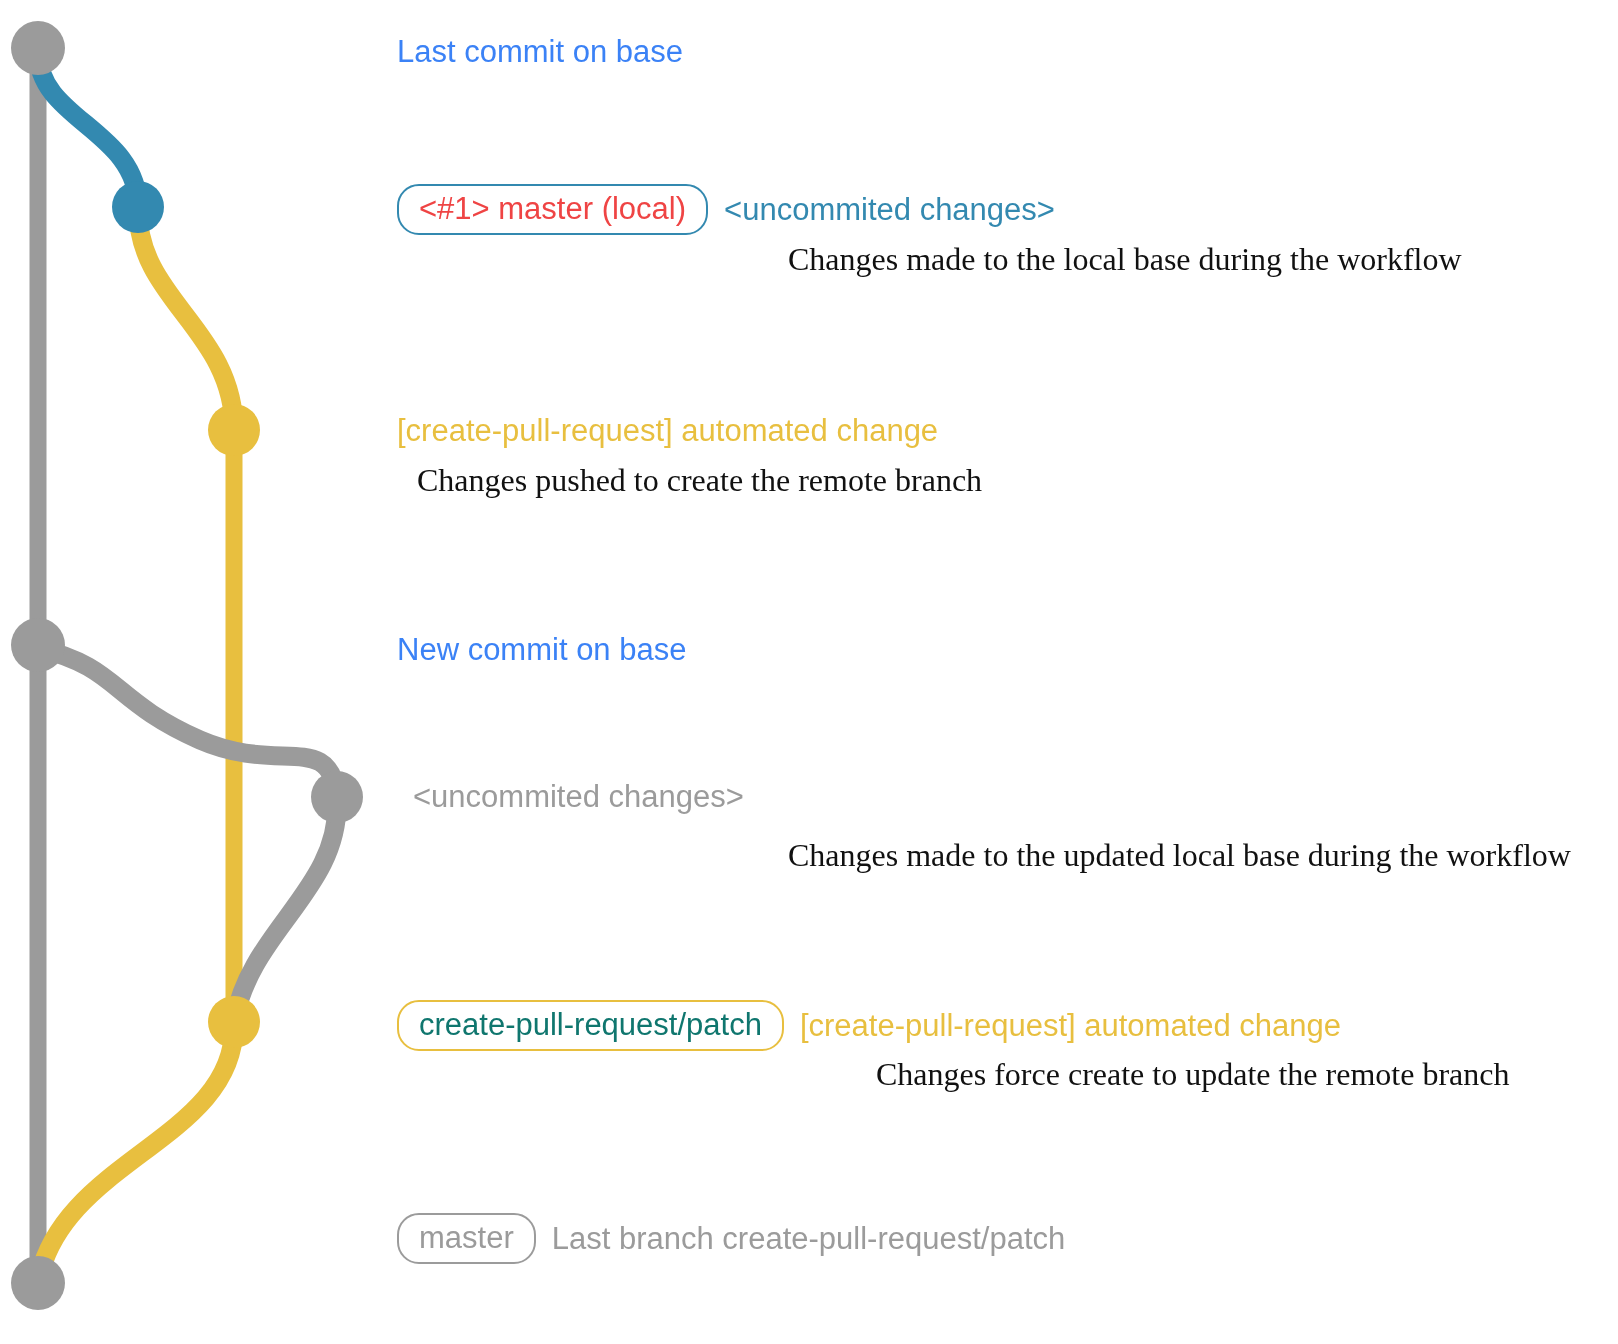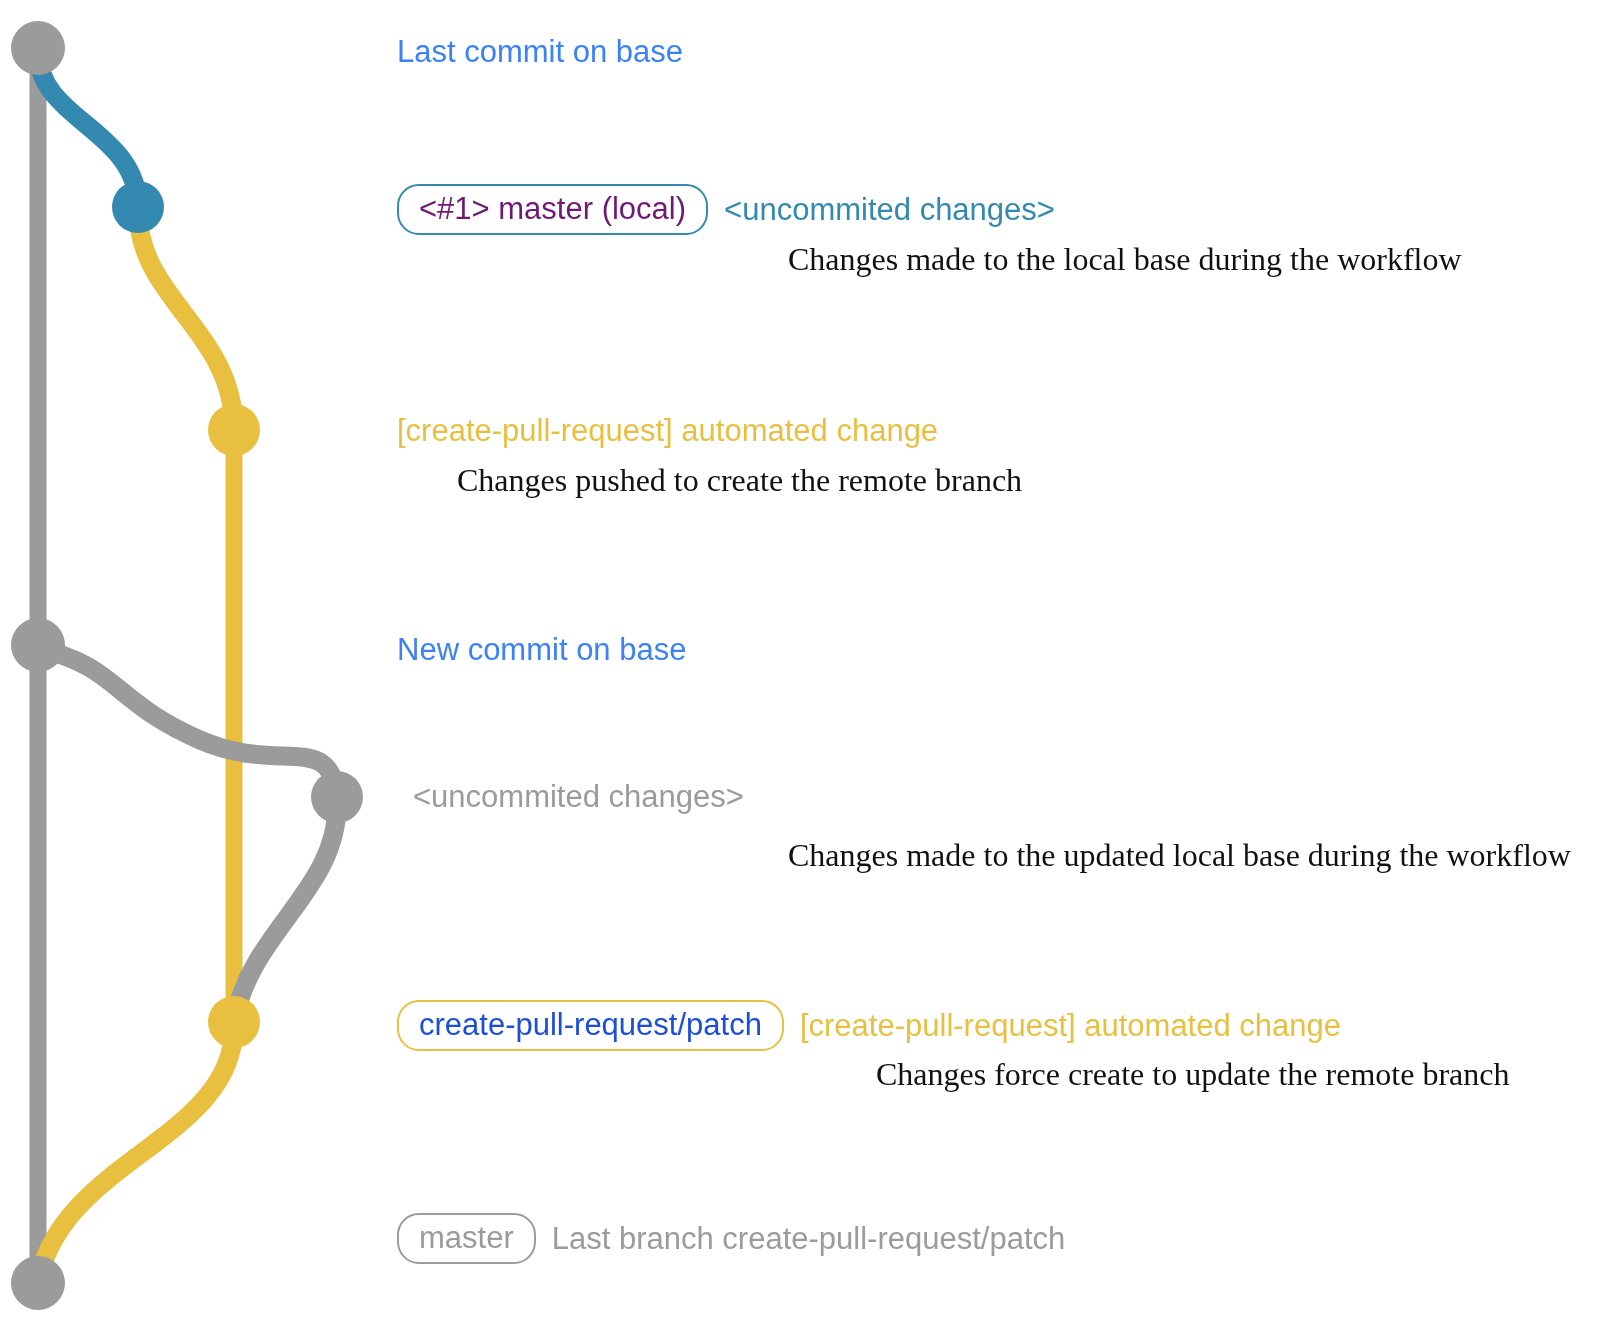--- a/index.html
+++ b/index.html
@@ -50,22 +50,22 @@
     box-sizing: border-box;
     border: 2px solid #9b9b9b;
     border-radius: 22px;
     padding: 7px 20px 9px 20px;
     font-family: "Liberation Sans", sans-serif;
     font-size: 31px;
     line-height: 1;
     color: #9b9b9b;
     background: #ffffff;
   }
-  .pill.blue { border-color: #3389b0; color: #701a75; }
-  .pill.yellow { border-color: #e8bf3f; color: #1d4ed8; }
+  .pill.blue { border-color: #3389b0; color: #ef4444; }
+  .pill.yellow { border-color: #e8bf3f; color: #0f766e; }
   .pill.gray { border-color: #9b9b9b; color: #9b9b9b; }
 
   .msg {
     font-family: "Liberation Sans", sans-serif;
     font-size: 31px;
     line-height: 1;
     margin-left: 16px;
     white-space: nowrap;
   }
   .msg.blue { color: #3389b0; }
@@ -112,21 +112,21 @@
 
 <div class="plain-label gray" style="left:397px; top:36px;">Last commit on base</div>
 
 <div class="pill-row" style="left:397px; top:184px;">
   <span class="pill blue">&lt;#1&gt; master (local)</span>
   <span class="msg blue">&lt;uncommited changes&gt;</span>
 </div>
 <div class="desc" style="left:788px; top:243px;">Changes made to the local base during the workflow</div>
 
 <div class="plain-label yellow" style="left:397px; top:415px;">[create-pull-request] automated change</div>
-<div class="desc" style="left:417px; top:464px;margin-left:40px;">Changes pushed to create the remote branch</div>
+<div class="desc" style="left:417px; top:464px;">Changes pushed to create the remote branch</div>
 
 <div class="plain-label gray" style="left:397px; top:634px;">New commit on base</div>
 
 <div class="pill-row" style="left:397px; top:781px;">
   <span class="msg gray">&lt;uncommited changes&gt;</span>
 </div>
 <div class="desc" style="left:788px; top:839px;">Changes made to the updated local base during the workflow</div>
 
 <div class="pill-row" style="left:397px; top:1000px;">
   <span class="pill yellow">create-pull-request/patch</span>

